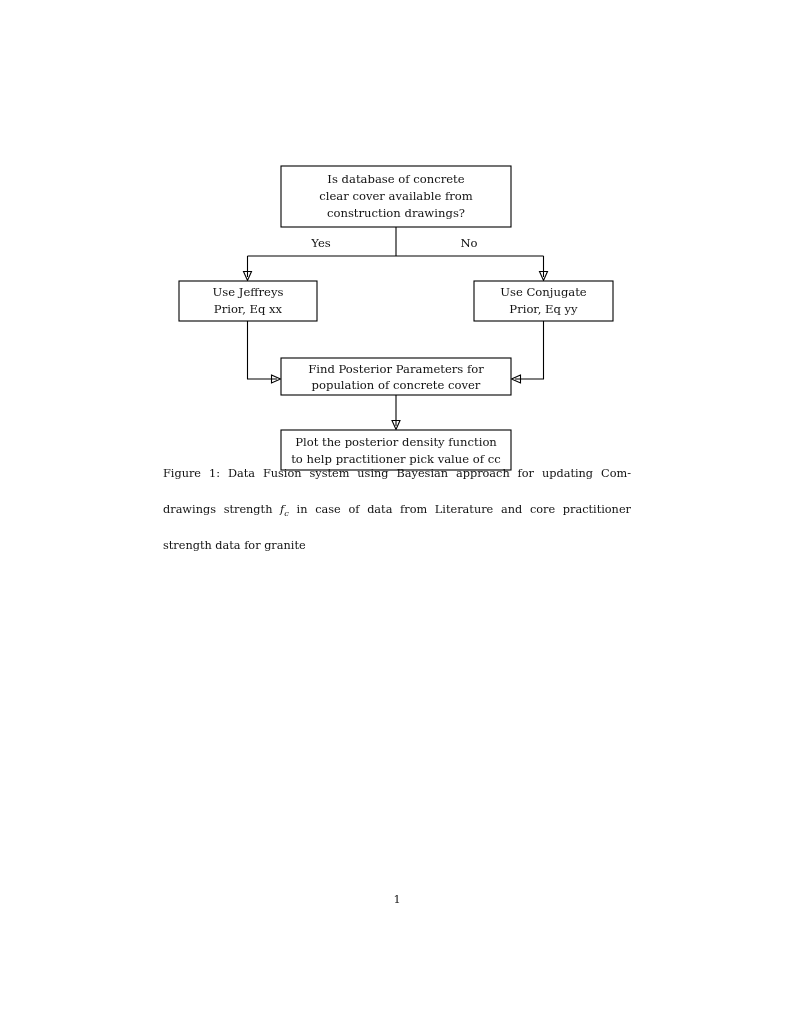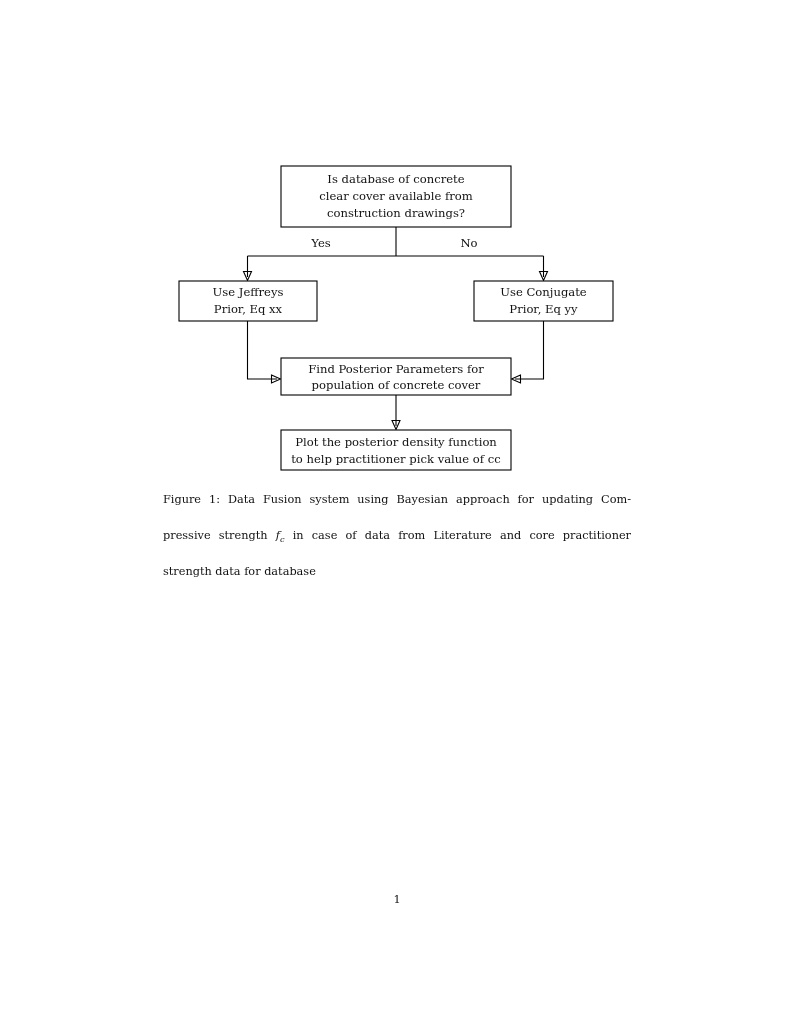--- a/index.html
+++ b/index.html
@@ -57,21 +57,21 @@
     font-family: "DejaVu Serif", "Liberation Serif", serif;
     font-size: 11.6px;
     fill: #111111;
     text-anchor: middle;
   }
 
   
   .caption {
     position: absolute;
     left: 163px;
-    top: 491px;
+    top: 465px;
     width: 468px;
     font-size: 11.3px;
     line-height: 18.1px;
     text-align: justify;
     text-justify: inter-word;
     color: #111111;
   }
   .caption .var-italic {
     font-style: italic;
   }
@@ -148,19 +148,19 @@
     <text class="node-text" x="396" y="370">Find Posterior Parameters for</text>
     <text class="node-text" x="396" y="386">population of concrete cover</text>
 
     <rect class="node-box" x="281" y="430" width="230" height="40"></rect>
     <text class="node-text" x="396" y="443">Plot the posterior density function</text>
     <text class="node-text" x="396" y="460">to help practitioner pick value of cc</text>
   </svg>
 
   <div class="caption">
     <span class="caption-line justified"><span>Figure 1:</span> <span>Data Fusion system using Bayesian approach for updating Com-</span></span>
-      <span class="caption-line justified"><span>pressive strength </span><span class="var-italic">f</span><span class="var-sub">c</span><span> in case of data from Literature and core practitioner</span></span>
-      <span class="caption-line">strength data for database</span>
+      <span class="caption-line justified"><span>drawings strength </span><span class="var-italic">f</span><span class="var-sub">c</span><span> in case of data from Literature and core practitioner</span></span>
+      <span class="caption-line">strength data for granite</span>
   </div>
 
   <div class="folio">1</div>
 
 </div>
 
 </body></html>

